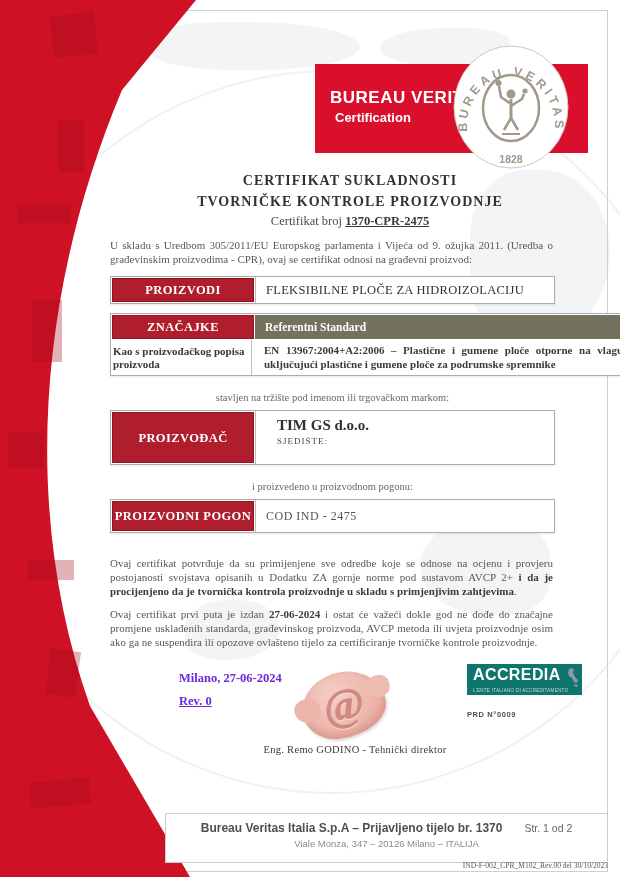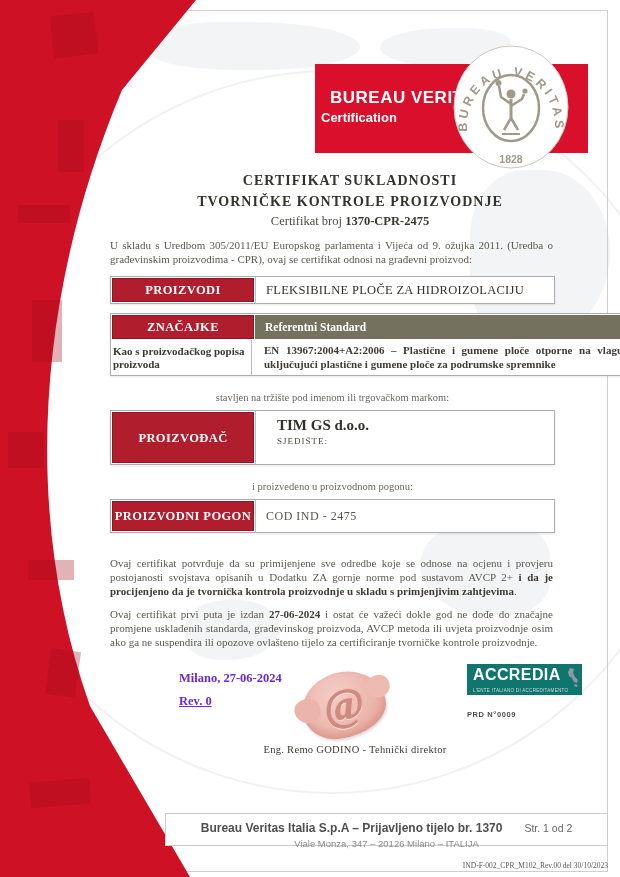--- a/index.html
+++ b/index.html
@@ -12,29 +12,29 @@
   .big-ring{position:absolute;left:-30px;top:70px;width:720px;height:720px;
     border-radius:50%;border:2px solid rgba(185,192,200,.22);z-index:0;}
   .page-border{position:absolute;left:10px;top:10px;right:12px;bottom:5px;
     border:1px solid #cfcfcf;z-index:1;}
   .decor{position:absolute;left:0;top:0;z-index:2;}
   
   .bv-banner{position:absolute;left:315px;top:64px;width:273px;height:89px;
     background:#d90f2b;z-index:3;}
   .bv-brand{position:absolute;left:15px;top:24px;color:#fff;
     font-family:"Liberation Sans",sans-serif;font-weight:bold;font-size:17px;letter-spacing:.5px;}
-  .bv-sub{position:absolute;left:6px;top:46px;color:#fff;
+  .bv-sub{position:absolute;left:20px;top:46px;color:#fff;
     font-family:"Liberation Sans",sans-serif;font-weight:bold;font-size:13px;}
   .emblem{position:absolute;left:452px;top:44px;width:118px;height:126px;z-index:4;}
   
   .title{position:absolute;left:110px;top:170px;width:480px;text-align:center;
     font-weight:bold;font-size:14px;letter-spacing:1px;color:#34322d;line-height:21px;z-index:3;}
   .certno{position:absolute;left:110px;top:214px;width:480px;text-align:center;
     font-size:12.5px;color:#4e4b43;z-index:3;}
-  .certno b{color:#3a382f;}
+  .certno b{color:#3a382f;text-decoration:underline;}
   .para{position:absolute;left:110px;width:443px;text-align:justify;
     font-size:11px;line-height:14px;color:#5c594e;z-index:3;}
   .para b{color:#3e3b33;}
   
   .row{position:absolute;left:110px;width:445px;border:1px solid #adadad;
     background:#fff;display:flex;box-shadow:0 1px 2px rgba(0,0,0,.10);z-index:3;box-sizing:border-box;}
   .cell-label{width:140px;flex:0 0 140px;background:#b01e2e;border:1px solid #8e1522;
     margin:1px;color:#fff;font-weight:bold;font-size:12.5px;letter-spacing:.4px;
     display:flex;align-items:center;justify-content:center;text-align:center;line-height:14px;}
   .cell-value{flex:1;border-left:1px solid #bdbdbd;display:flex;align-items:center;
@@ -73,21 +73,21 @@
     font-size:10.5px;color:#3d3a31;z-index:3;letter-spacing:.3px;}
   .accredia{position:absolute;left:467px;top:664px;width:115px;height:31px;background:#0f766e;
     z-index:3;font-family:"Liberation Sans",sans-serif;}
   .acc-name{position:absolute;left:6px;top:2px;color:#fff;font-weight:bold;font-size:16px;letter-spacing:.4px;}
   .acc-tag{position:absolute;left:6px;bottom:2px;color:#cfd6e2;font-size:4.5px;letter-spacing:.3px;}
   .acc-italy{position:absolute;right:3px;top:4px;}
   .acc-num{position:absolute;left:467px;top:710px;z-index:3;
     font-family:"Liberation Sans",sans-serif;font-weight:bold;font-size:7.5px;
     letter-spacing:.6px;color:#4e4e4e;}
   
-  .footer-box{position:absolute;left:165px;top:813px;width:443px;height:33px;
+  .footer-box{position:absolute;left:165px;top:813px;width:443px;height:50px;
     border:1px solid #cccccc;background:#fff;z-index:3;
     font-family:"Liberation Sans",sans-serif;text-align:center;box-sizing:border-box;}
   .f-line1{margin-top:7px;font-size:12px;color:#4f4f4f;}
   .f-company{font-weight:bold;}
   .f-page{font-weight:normal;font-size:10.5px;color:#666;margin-left:22px;}
   .f-addr{margin-top:3px;font-size:9.5px;color:#8a8a8a;}
   .doc-ref{position:absolute;left:360px;top:861px;width:248px;text-align:right;
     font-size:7.5px;color:#5a5a5a;z-index:3;}
 </style>
 </head>

